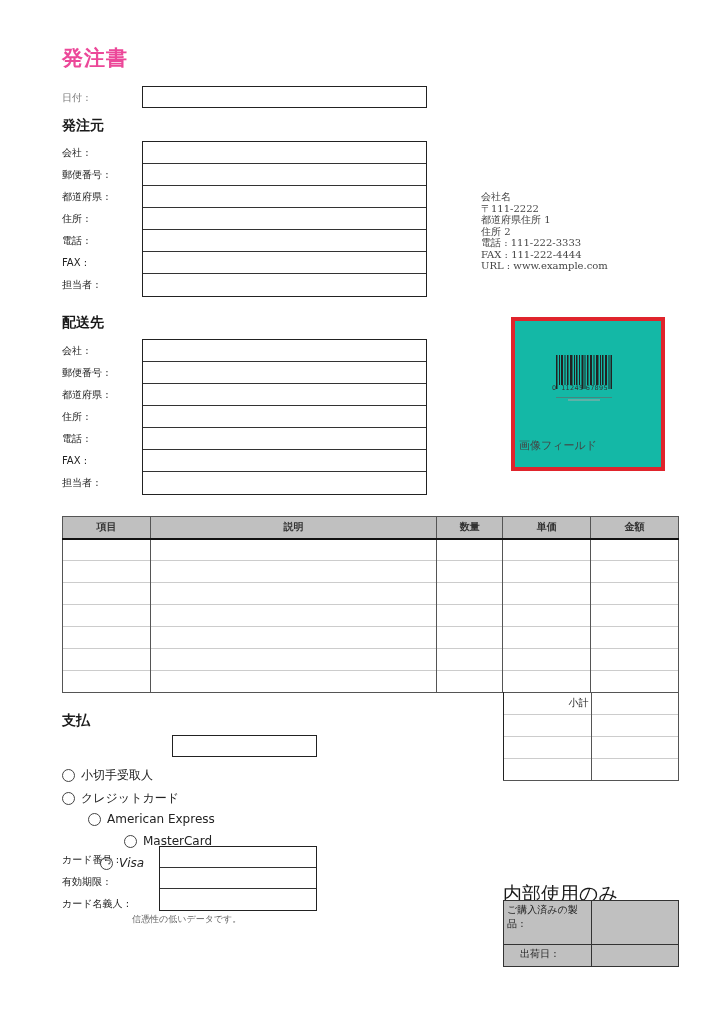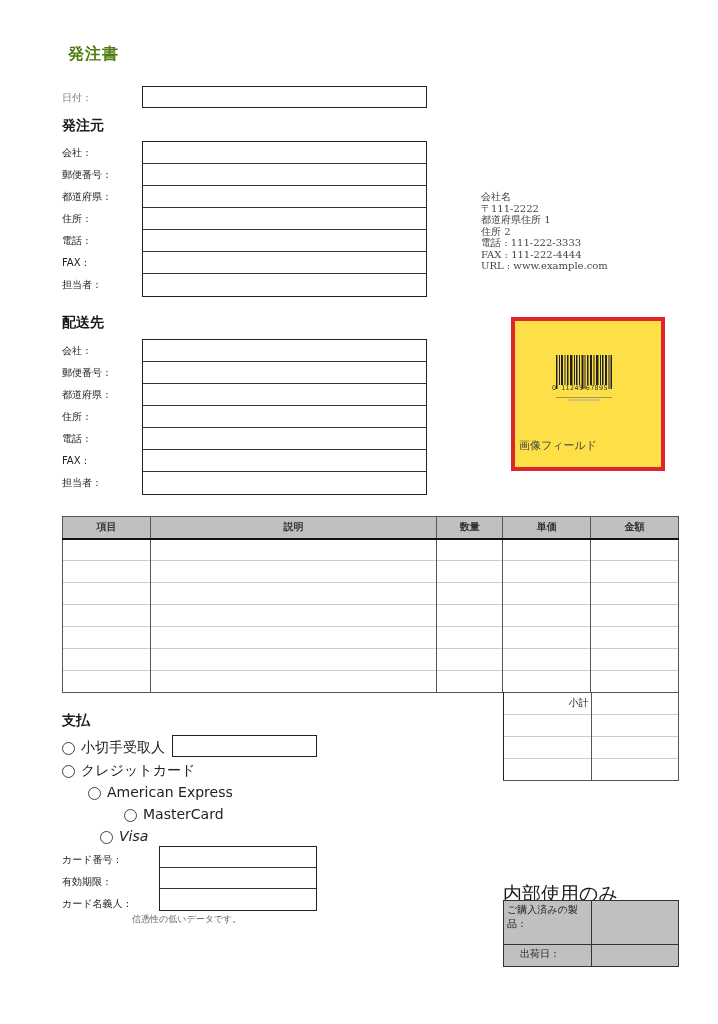--- a/index.html
+++ b/index.html
@@ -1,40 +1,40 @@
 <!DOCTYPE html>
 <html><head>
 <meta charset="utf-8">
 <style>
   * { box-sizing: border-box; margin: 0; padding: 0; }
   html, body { width: 718px; height: 1024px; background: #ffffff; overflow: hidden; }
   body { position: relative; font-family: "DejaVu Sans", sans-serif; color: #222; }
   .abs { position: absolute; }
-  .title { left: 68px; top: 44px; font-size: 16px; font-weight: bold; color: #4d7c0f; letter-spacing: 1px; }
+  .title { left: 62px; top: 44px; font-size: 21px; font-weight: bold; color: #ec4899; letter-spacing: 1px; }
   .h2 { font-size: 14px; font-weight: bold; color: #1a1a1a; }
   .label { font-size: 10px; color: #222; }
   .label.light { color: #777; }
   .field { position: absolute; border: 1px solid #222; background: #fff; height: 22px; }
   .fieldstack { position: absolute; border: 1px solid #222; background: #fff; }
   .fieldstack .row { height: 22px; border-bottom: 1px solid #333; }
   .fieldstack .row:last-child { border-bottom: none; }
   .addr { left: 481px; top: 191px; font-family: "DejaVu Serif", serif; font-size: 10px; color: #444; line-height: 11.5px; }
-  .imgfield { left: 511px; top: 317px; width: 154px; height: 154px; border: 4px solid #e0242c; background: #fde047; }
+  .imgfield { left: 511px; top: 317px; width: 154px; height: 154px; border: 4px solid #e0242c; background: #14b8a6; }
   .imgfield .cap { position: absolute; left: 4px; bottom: 14px; font-size: 11px; color: #444; }
   .barcode { position: absolute; left: 37px; top: 34px; width: 64px; height: 48px; }
   table.items { position: absolute; left: 62px; top: 516px; width: 617px; border-collapse: collapse; text-align: center; }
   table.items th { background: #c0c0c0; height: 22px; font-size: 10px; font-weight: bold; color: #333; border: 1px solid #555; border-bottom: 2px solid #111; }
   table.items td { height: 22px; border-left: 1px solid #555; border-right: 1px solid #555; border-top: 1px solid #ccc; }
   table.items tr:last-child td { border-bottom: 1px solid #555; }
   table.totals { position: absolute; left: 503px; top: 692px; width: 176px; border-collapse: collapse; }
   table.totals td { height: 22px; border-left: 1px solid #222; border-right: 1px solid #555; border-top: 1px solid #ccc; font-size: 10px; text-align: right; padding-right: 2px; color: #222; }
   table.totals tr:first-child td { border-top: none; }
   table.totals tr:last-child td { border-bottom: 1px solid #555; }
   .radio { display: inline-block; width: 13px; height: 13px; border: 1px solid #444; border-radius: 50%; vertical-align: middle; margin-right: 6px; background: #fff; }
-  .opt { font-size: 14px; color: #222; }
+  .opt { font-size: 12px; color: #222; margin-top: 28px; }
   .internal { position: absolute; left: 503px; top: 900px; width: 176px; border-collapse: collapse; }
   .internal td { background: #c0c0c0; border: 1px solid #333; font-size: 10px; color: #222; vertical-align: top; padding: 2px 3px; }
   .note { font-size: 9px; color: #666; }
 </style>
 </head>
 <body>
 
 <div class="abs title">発注書</div>
 
 <div class="abs label light" style="left:62px; top:91px;">日付 :</div>

